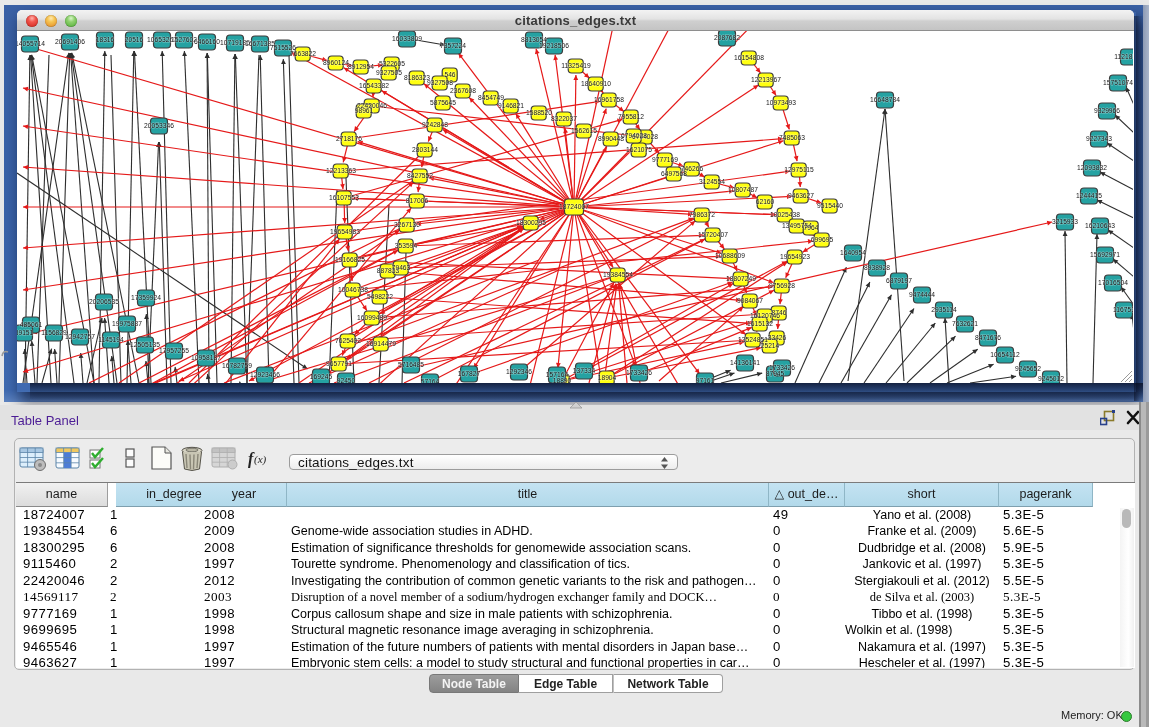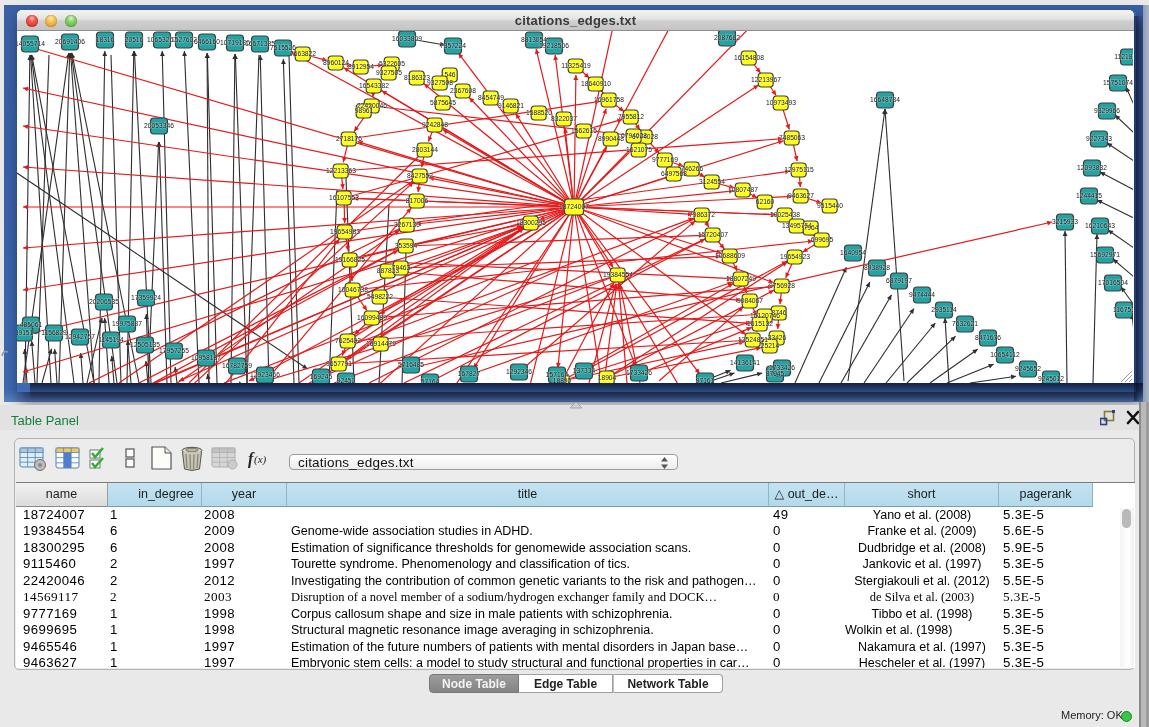--- a/index.html
+++ b/index.html
@@ -27,21 +27,21 @@
 #tl-y { left:28px; background:radial-gradient(circle at 50% 28%, #ffe9b0 0%, #f5c451 35%, #eba23a 70%, #a96a14 100%); box-shadow:inset 0 0 1px #8a5a10;}
 #tl-g { left:48px; background:radial-gradient(circle at 50% 28%, #d8f6c8 0%, #8ed06e 35%, #6cbd4e 70%, #35791f 100%); box-shadow:inset 0 0 1px #2a6a18;}
 #wtitle { position:absolute; top:3px; left:0; width:100%; text-align:center;
   font-size:13px; font-weight:bold; color:#3a3a3a; letter-spacing:0.2px; }
 #rightstrip { position:absolute; left:1143px; top:5px; width:6px; height:397px;
   background:linear-gradient(90deg,#8d9ab4,#aab6cb); }
 
 
 #tpbar { position:absolute; left:0; top:405px; width:1141px; height:25px;
   background:#e2e2e2; }
-#tpbar .t { position:absolute; left:11px; top:8px; font-size:13px; color:#15803d; }
+#tpbar .t { position:absolute; left:11px; top:8px; font-size:13px; color:#4c1d95; }
 #panelbox { position:absolute; left:14px; top:438px; width:1121px; height:232px;
   background:#ececec; border:1px solid #b2b2b2; border-radius:5px; }
 #combo { position:absolute; left:289px; top:454px; width:389px; height:16px;
   background:linear-gradient(180deg,#ffffff,#ededed); border:1px solid #9c9c9c; border-radius:4px; }
 #combo .txt { position:absolute; left:8px; top:0px; font-size:13.5px; letter-spacing:0.2px; color:#111; }
 
 
 #tablewrap { position:absolute; left:16px; top:482px; width:1119px; height:186px;
   background:#ffffff; border-top:1px solid #7b7b7b; }
 #thead { position:absolute; left:16px; top:483px; width:1077px; height:24px; }
@@ -909,21 +909,21 @@
   <div id="combo">
       <span class="txt">citations_edges.txt</span>
     <svg width="9" height="12" style="position:absolute;right:8px;top:2px" viewBox="0 0 9 12">
       <path d="M4.5 0 L8 4.5 L1 4.5 Z" fill="#555"></path>
         <path d="M4.5 12 L8 7.5 L1 7.5 Z" fill="#555"></path>
     </svg>
   </div>
   <div id="tablewrap"></div>
   <div id="thead">
       <div class="hc gray" style="left:0px;width:92px;">name</div>
-      <div class="hc" style="left:92px;width:94px;padding-left:23px;">in_degree</div>
+      <div class="hc" style="left:100px;width:94px;padding-left:23px;">in_degree</div>
       <div class="hc" style="left:186px;width:85px;">year</div>
       <div class="hc" style="left:271px;width:482px;">title</div>
       <div class="hc" style="left:753px;width:76px;">△ out_de…</div>
       <div class="hc" style="left:829px;width:154px;">short</div>
       <div class="hc" style="left:983px;width:94px;">pagerank</div>
     </div>
   <div id="tbody">
       <div class="tr" style="top:0px;">
         <span class="td num" style="left:7px;width:84px;">18724007</span>
         <span class="td num" style="left:94px;width:90px;">1</span>

